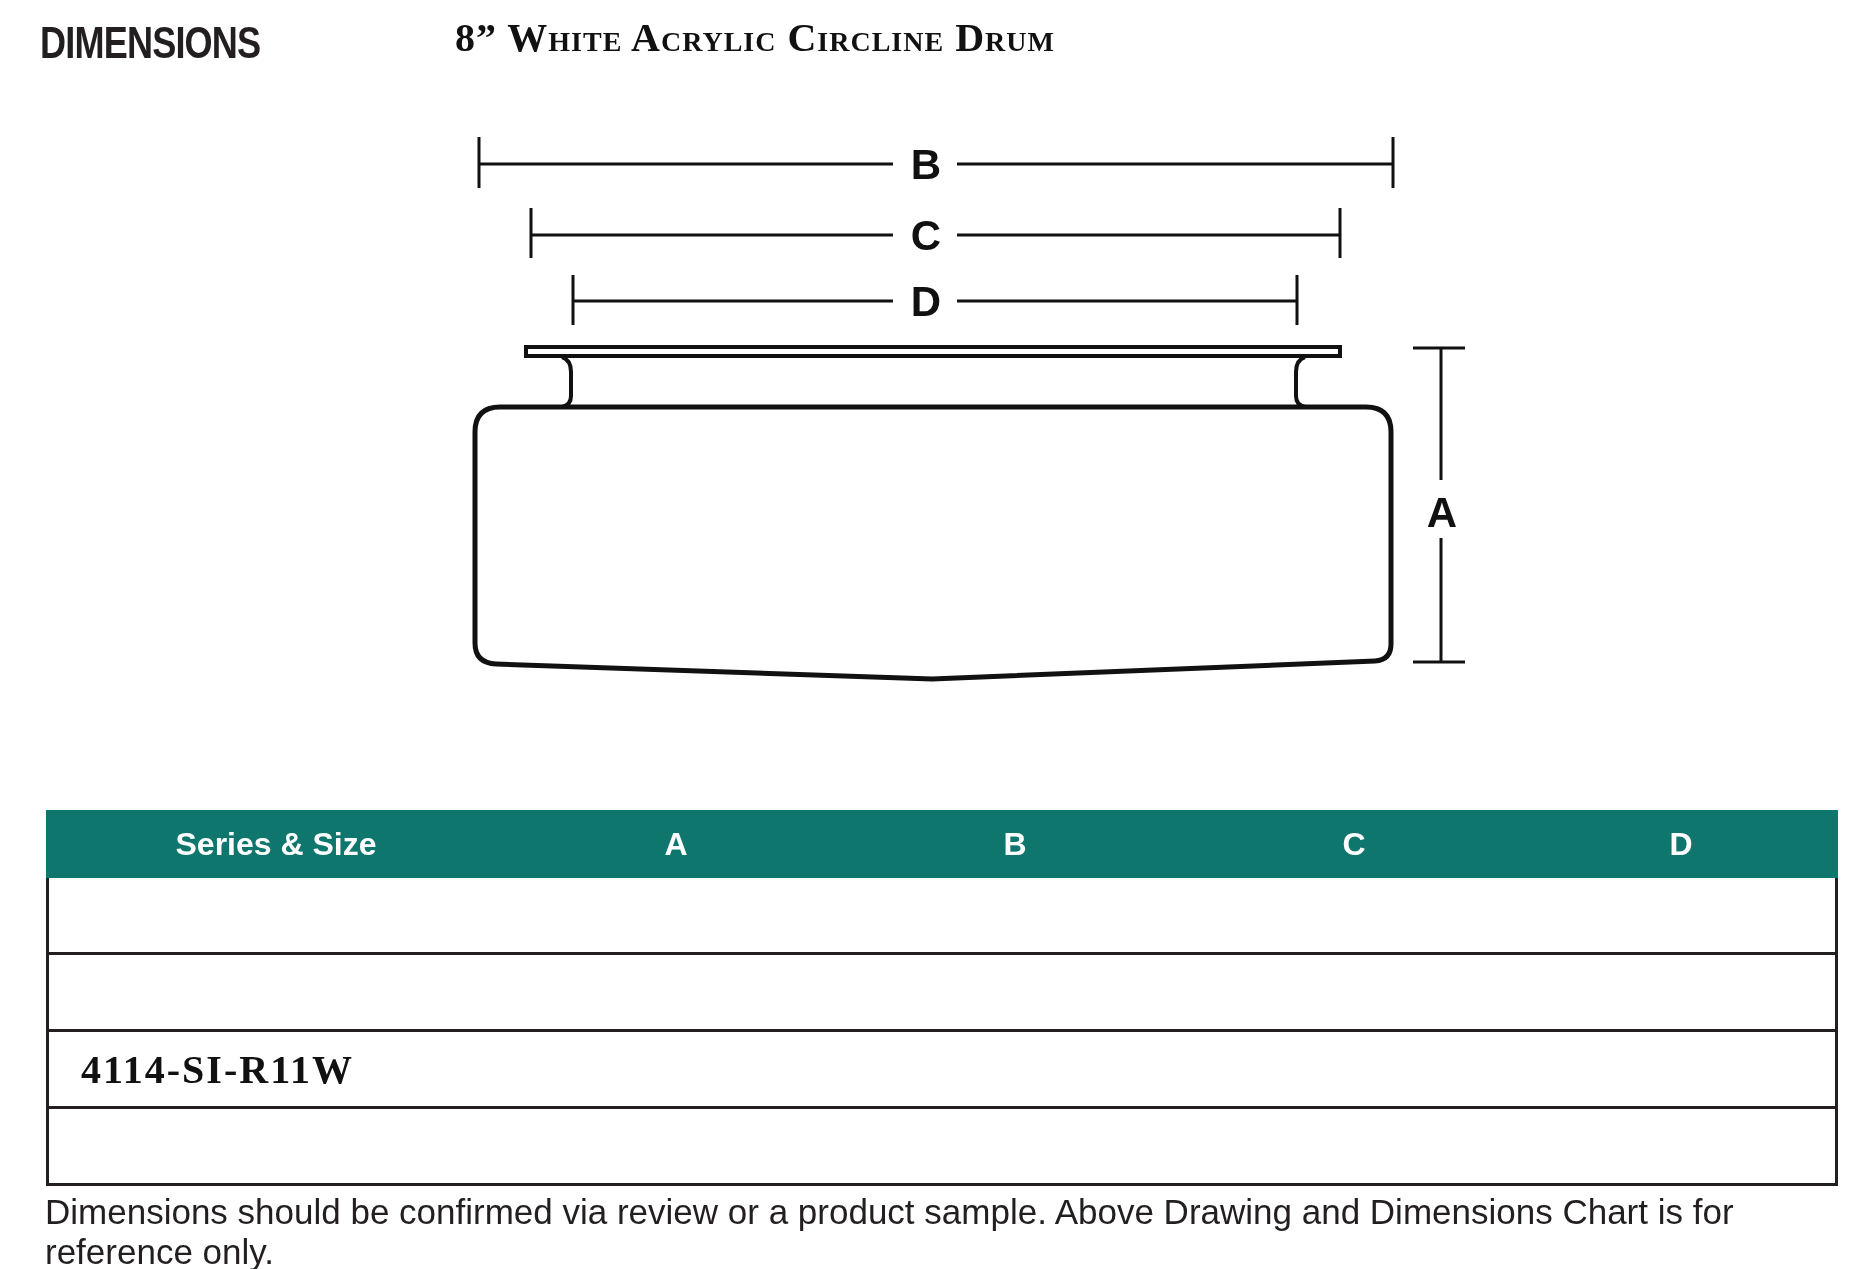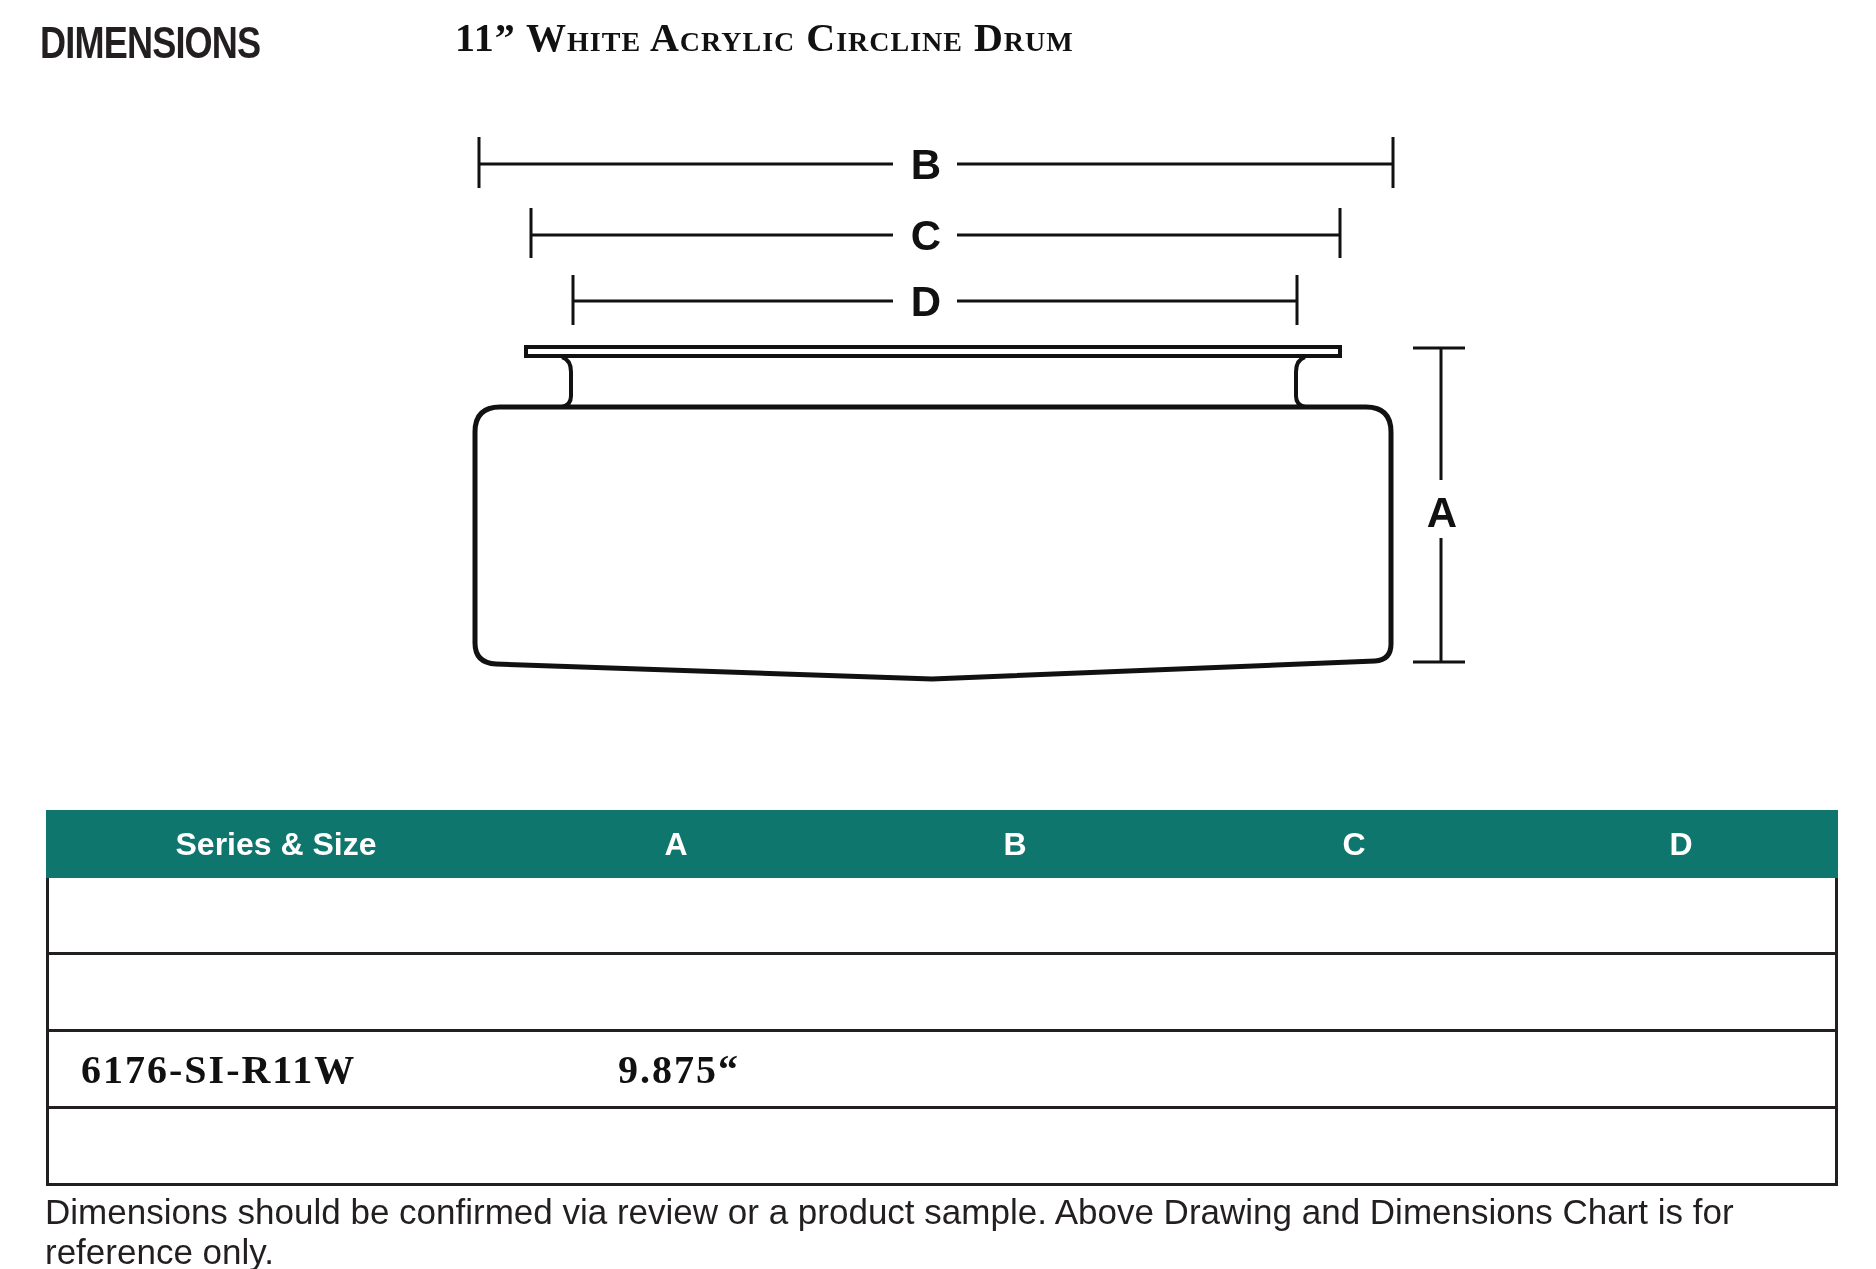--- a/index.html
+++ b/index.html
@@ -20,21 +20,21 @@
   .row .c1 { width: 340px; padding-left: 0px; text-align: center; }
   .row .c2 { width: 338px; text-align: center; }
   .row .c3 { width: 340px; text-align: center; }
   .row .c4 { width: 314px; text-align: center; }
   .footer { position: absolute; left: 45px; top: 1192px; font-size: 35px; color: #231f20; }
 </style>
 </head>
 <body>
 
 <div class="heading">DIMENSIONS</div>
-<div class="title">11” White Acrylic Circline Drum</div>
+<div class="title">8” White Acrylic Circline Drum</div>
 
 <svg class="drawing" width="1876" height="760" viewBox="0 0 1876 760" xmlns="http://www.w3.org/2000/svg">
   <g stroke="#111" stroke-width="3" fill="none">
 
     <line x1="479" y1="137" x2="479" y2="188"></line>
     <line x1="1393" y1="137" x2="1393" y2="188"></line>
     <line x1="479" y1="164" x2="893" y2="164"></line>
     <line x1="957" y1="164" x2="1393" y2="164"></line>
 
     <line x1="531" y1="208" x2="531" y2="258"></line>
@@ -84,22 +84,21 @@
       <div class="c4"></div>
     </div>
     <div class="row">
       <div class="c0"></div>
       <div class="c1"></div>
       <div class="c2"></div>
       <div class="c3"></div>
       <div class="c4"></div>
     </div>
     <div class="row">
-      <div class="c0">6176-SI-R11W</div>
-      <div class="c3">9.875“</div>
+      <div class="c0">4114-SI-R11W</div>
     </div>
     <div class="row">
       <div class="c0"></div>
       <div class="c1"></div>
       <div class="c2"></div>
       <div class="c3"></div>
       <div class="c4"></div>
     </div>
   </div>
 </div>

